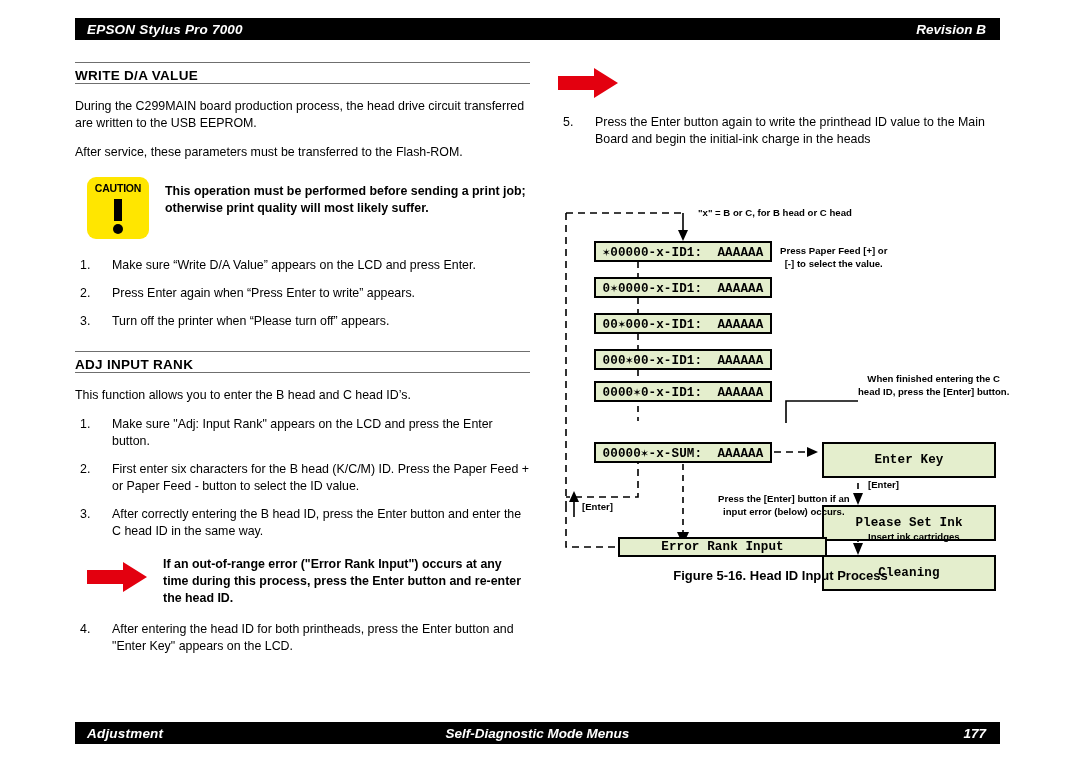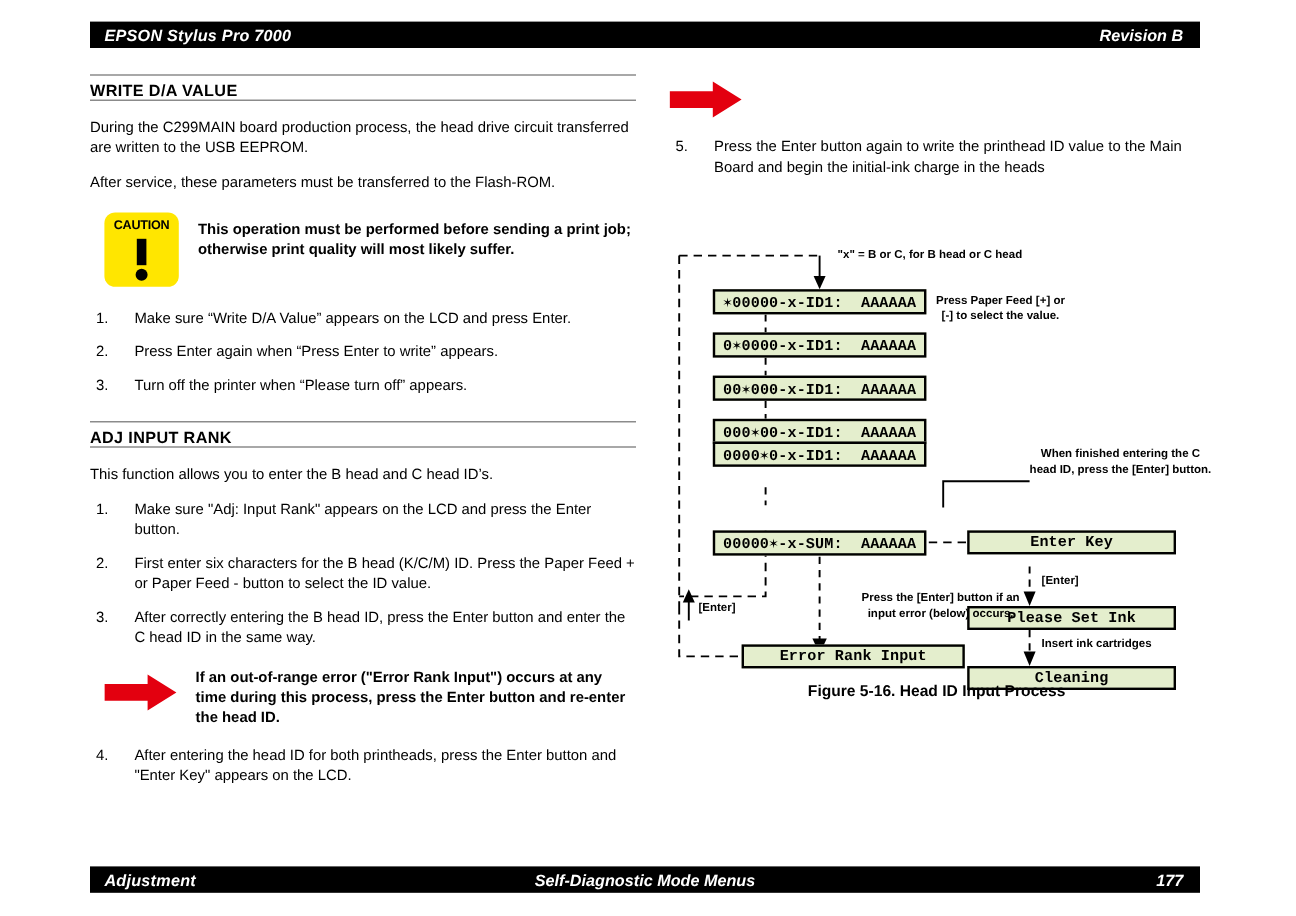--- a/index.html
+++ b/index.html
@@ -113,22 +113,22 @@
     position: absolute;
     background: #e4eecd;
     border: 2.2px solid #000;
     display: flex; align-items: center; justify-content: center;
     font-size: 12.6px; font-weight: bold;
     letter-spacing: .1px;
     white-space: pre;
     font-family: Liberation Mono, monospace;
   }
   .fc-box.lcd { left: 36px; width: 178px; height: 21px; }
-  .fc-box.right { left: 248px; width: 174px; height: 20px; text-align: center; }
-  .fc-box.err  { left: 60px; width: 186px; height: 20px; }
+  .fc-box.right { left: 264px; width: 174px; height: 36px; text-align: center; }
+  .fc-box.err  { left: 60px; width: 209px; height: 20px; }
 
   .fc-label {
     position: absolute;
     font-size: 9.6px; font-weight: bold; line-height: 12.5px;
   }
 
   .fig-caption {
     position: absolute; left: 558px; top: 568px; width: 445px;
     text-align: center; font-size: 13px; font-weight: bold;
   }
@@ -243,21 +243,21 @@
     <path d="M 300 320 L 300 340" stroke="#000" stroke-width="1.6" fill="none" stroke-dasharray="6,5"></path>
     <polygon points="300,350 295,338 305,338" fill="#000"></polygon>
   </svg>
 
   <div class="fc-label" style="left:140px; top:2px; white-space:pre;">"x" = B or C, for B head or C head</div>
 
   <div class="fc-box lcd" style="top:36px">✶00000-x-ID1:  AAAAAA</div>
   <div class="fc-box lcd" style="top:72px">0✶0000-x-ID1:  AAAAAA</div>
   <div class="fc-box lcd" style="top:108px">00✶000-x-ID1:  AAAAAA</div>
   <div class="fc-box lcd" style="top:144px">000✶00-x-ID1:  AAAAAA</div>
-  <div class="fc-box lcd" style="top:163px">0000✶0-x-ID1:  AAAAAA</div>
+  <div class="fc-box lcd" style="top:176px">0000✶0-x-ID1:  AAAAAA</div>
   <div class="fc-box lcd" style="top:237px; top:237px">00000✶-x-SUM:  AAAAAA</div>
 
   <div class="fc-label" style="left:222px; top:40px; white-space:pre; text-align:center;">Press Paper Feed [+] or
 [-] to select the value.</div>
 
   <div class="fc-label" style="left:300px; top:168px; white-space:pre; text-align:center;">When finished entering the C
 head ID, press the [Enter] button.</div>
 
   <div class="fc-box right" style="top:237px">Enter Key</div>
   <div class="fc-box right" style="top:300px">Please Set Ink</div>

